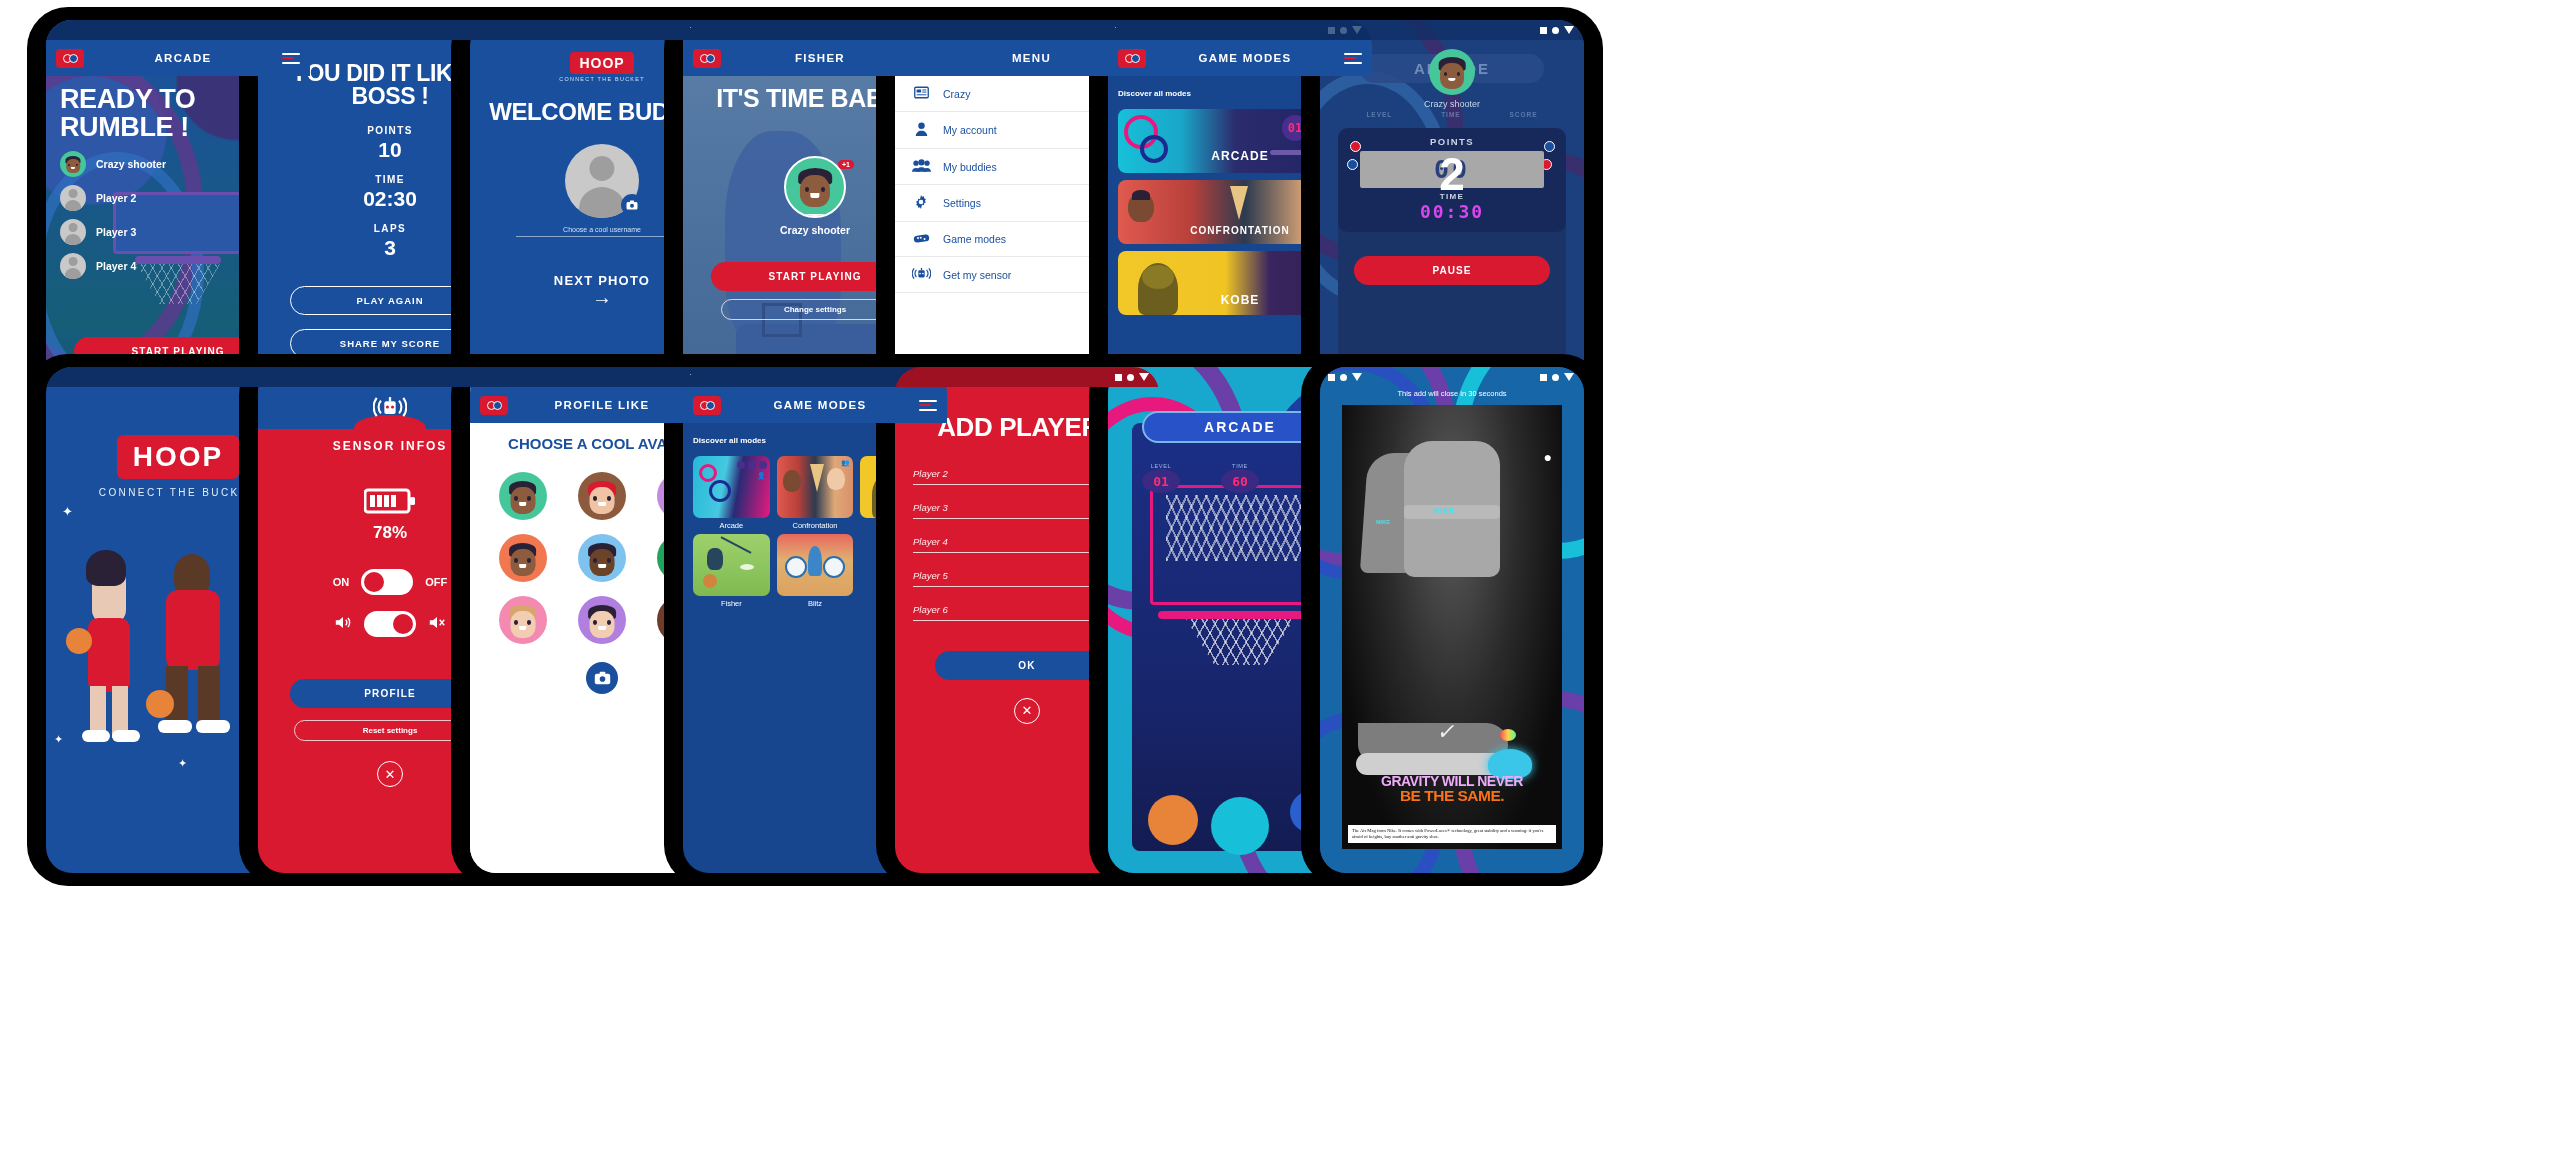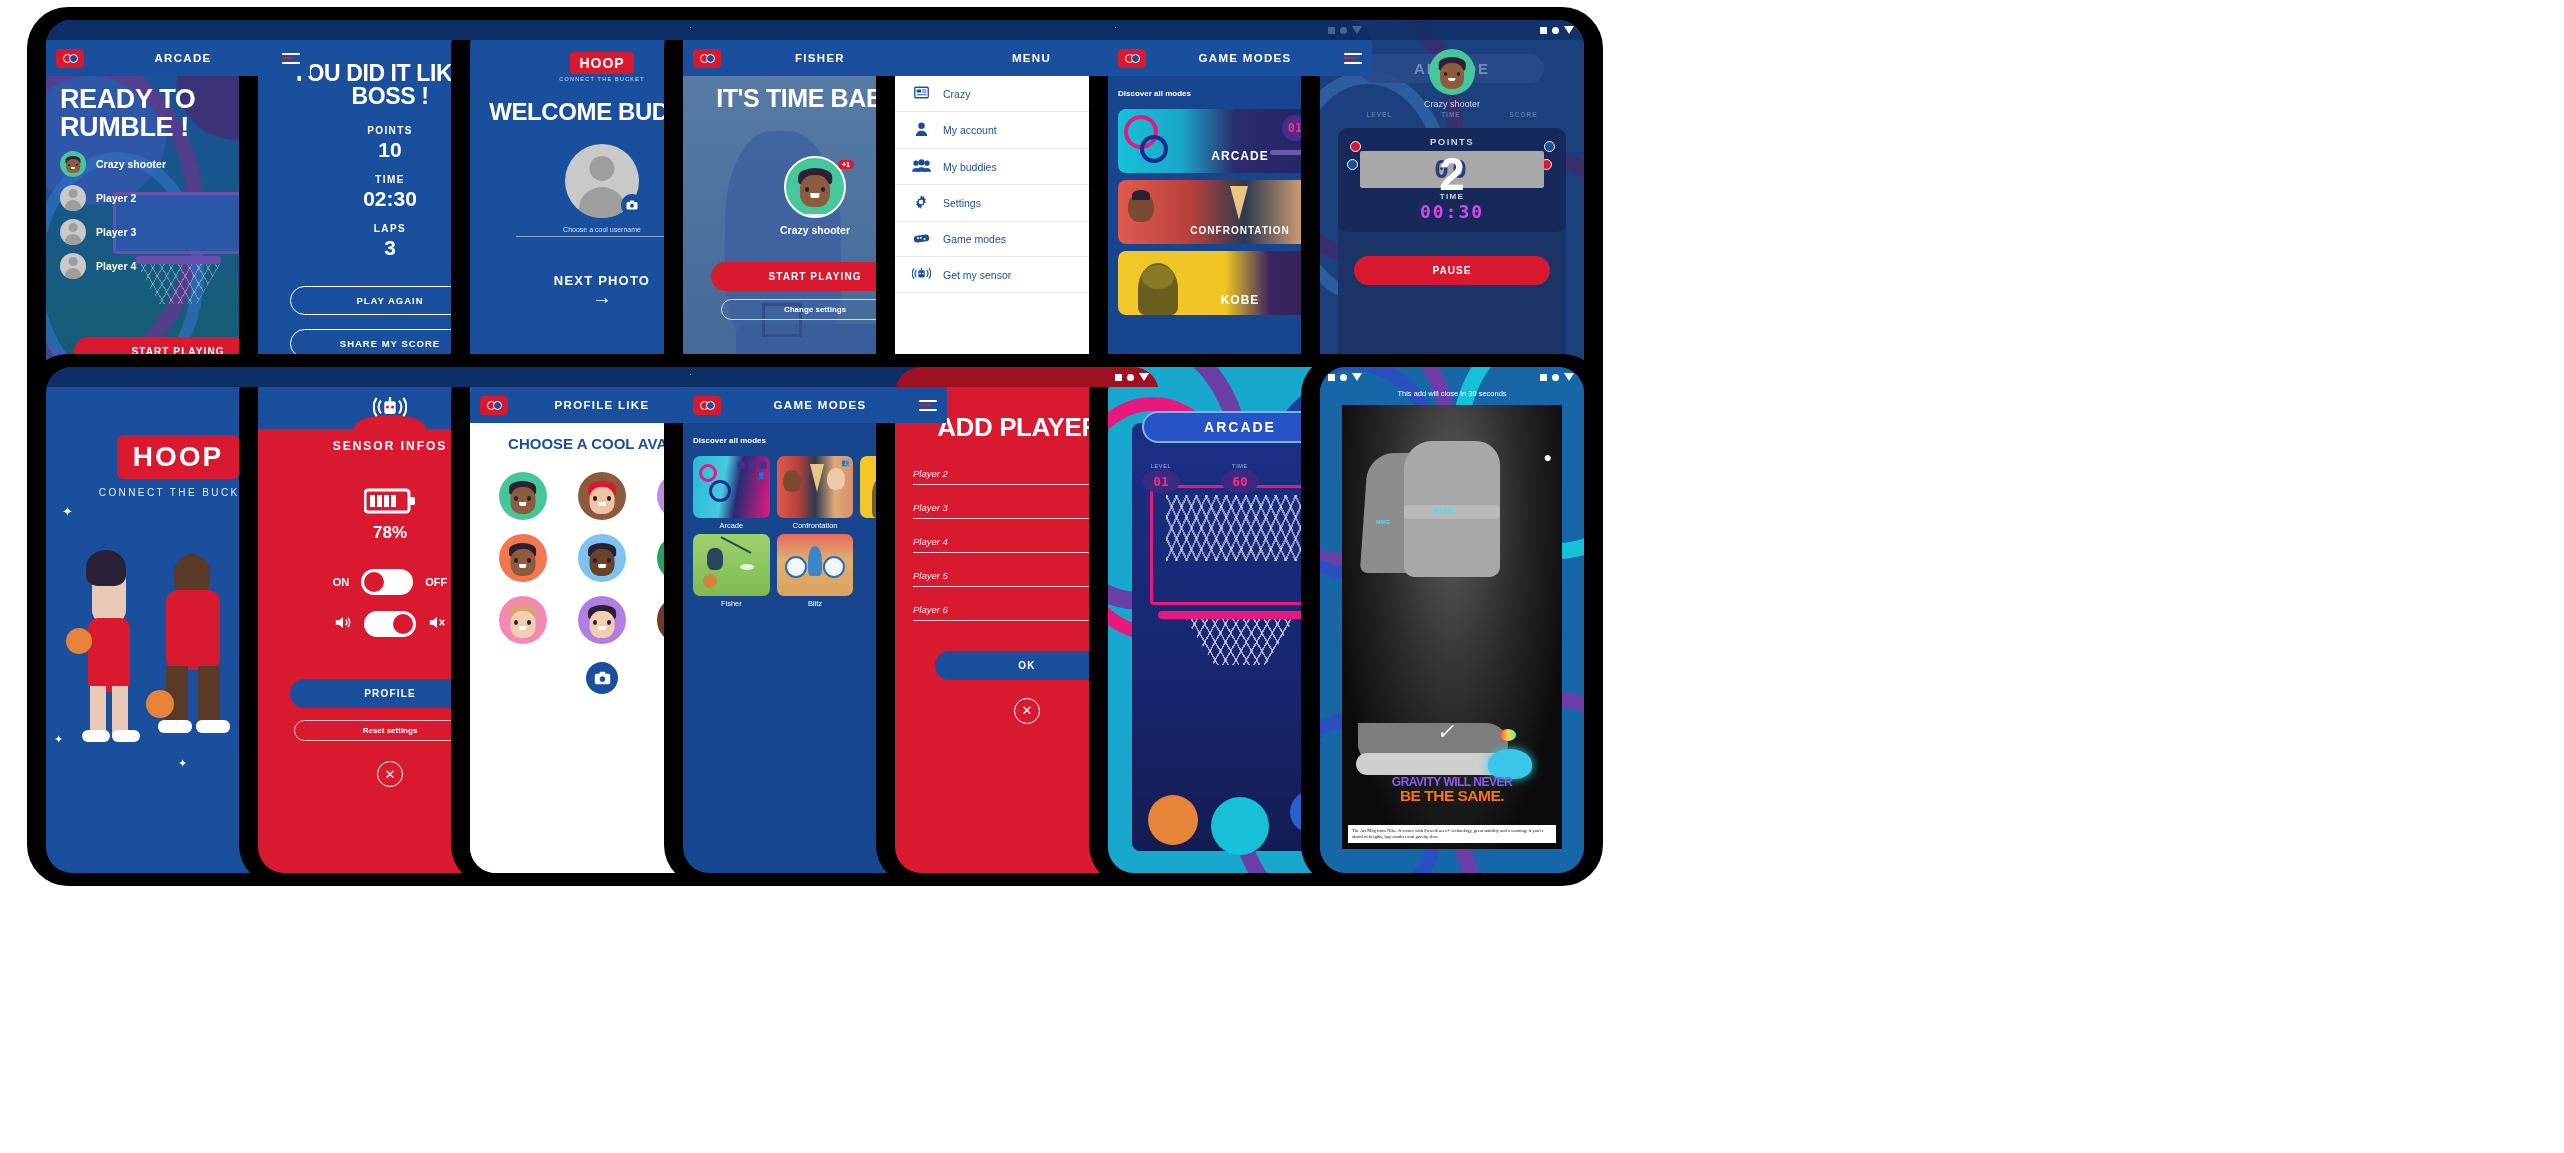--- a/index.html
+++ b/index.html
@@ -987,21 +987,21 @@
       <div style="position:absolute;left:16px;bottom:86px;width:150px;height:40px;background:#7d7d7d;border-radius:0 30px 26px 26px;"></div>
       <div style="position:absolute;left:14px;bottom:74px;width:164px;height:22px;background:#cfcfcf;border-radius:14px;"></div>
       <div style="position:absolute;left:62px;top:100px;width:96px;height:14px;background:#b9b9b9;border-radius:4px;"></div>
       <div style="position:absolute;left:92px;top:102px;color:#49e0ef;font-size:7px;font-weight:700;letter-spacing:1px;">NIKE</div>
       <div style="position:absolute;left:34px;top:114px;color:#49e0ef;font-size:6px;font-weight:700;">NIKE</div>
       <div style="position:absolute;right:46px;bottom:108px;width:16px;height:12px;border-radius:50%;background:linear-gradient(90deg,#ff4d4d,#ffd24d,#4dff87);"></div>
       <div style="position:absolute;right:30px;bottom:70px;width:44px;height:30px;border-radius:50% 50% 40% 40%;background:#39c6e8;box-shadow:0 0 10px #39c6e8;"></div>
       <div style="position:absolute;left:96px;bottom:104px;color:#f0f0f0;font-size:22px;transform:skewX(-12deg);">✓</div>
       <div style="position:absolute;right:10px;top:44px;color:#fff;font-size:14px;">●</div>
       <div style="position:absolute;left:0;right:0;bottom:46px;text-align:center;">
-        <div style="color:#8b5cf6;font-weight:800;font-size:12px;letter-spacing:-0.5px;line-height:1;">GRAVITY WILL NEVER</div>
+        <div style="color:#f0abfc;font-weight:800;font-size:14px;letter-spacing:-0.5px;line-height:1;">GRAVITY WILL NEVER</div>
         <div style="color:#f97316;font-weight:700;font-size:15.5px;letter-spacing:-0.5px;line-height:1;">BE THE SAME.</div>
       </div>
       <div style="position:absolute;left:6px;right:6px;bottom:6px;background:#fff;color:#111;font-family:'Liberation Serif',serif;font-size:4.6px;line-height:1.35;padding:3px 4px;">The Air Mag from Nike. It comes with PowerLaces® technology, great stability and a warning: if you're afraid of heights, buy another anti gravity shoe.</div>
     </div>
   </div>
 </div>
 
 </div>
 
 </body></html>

